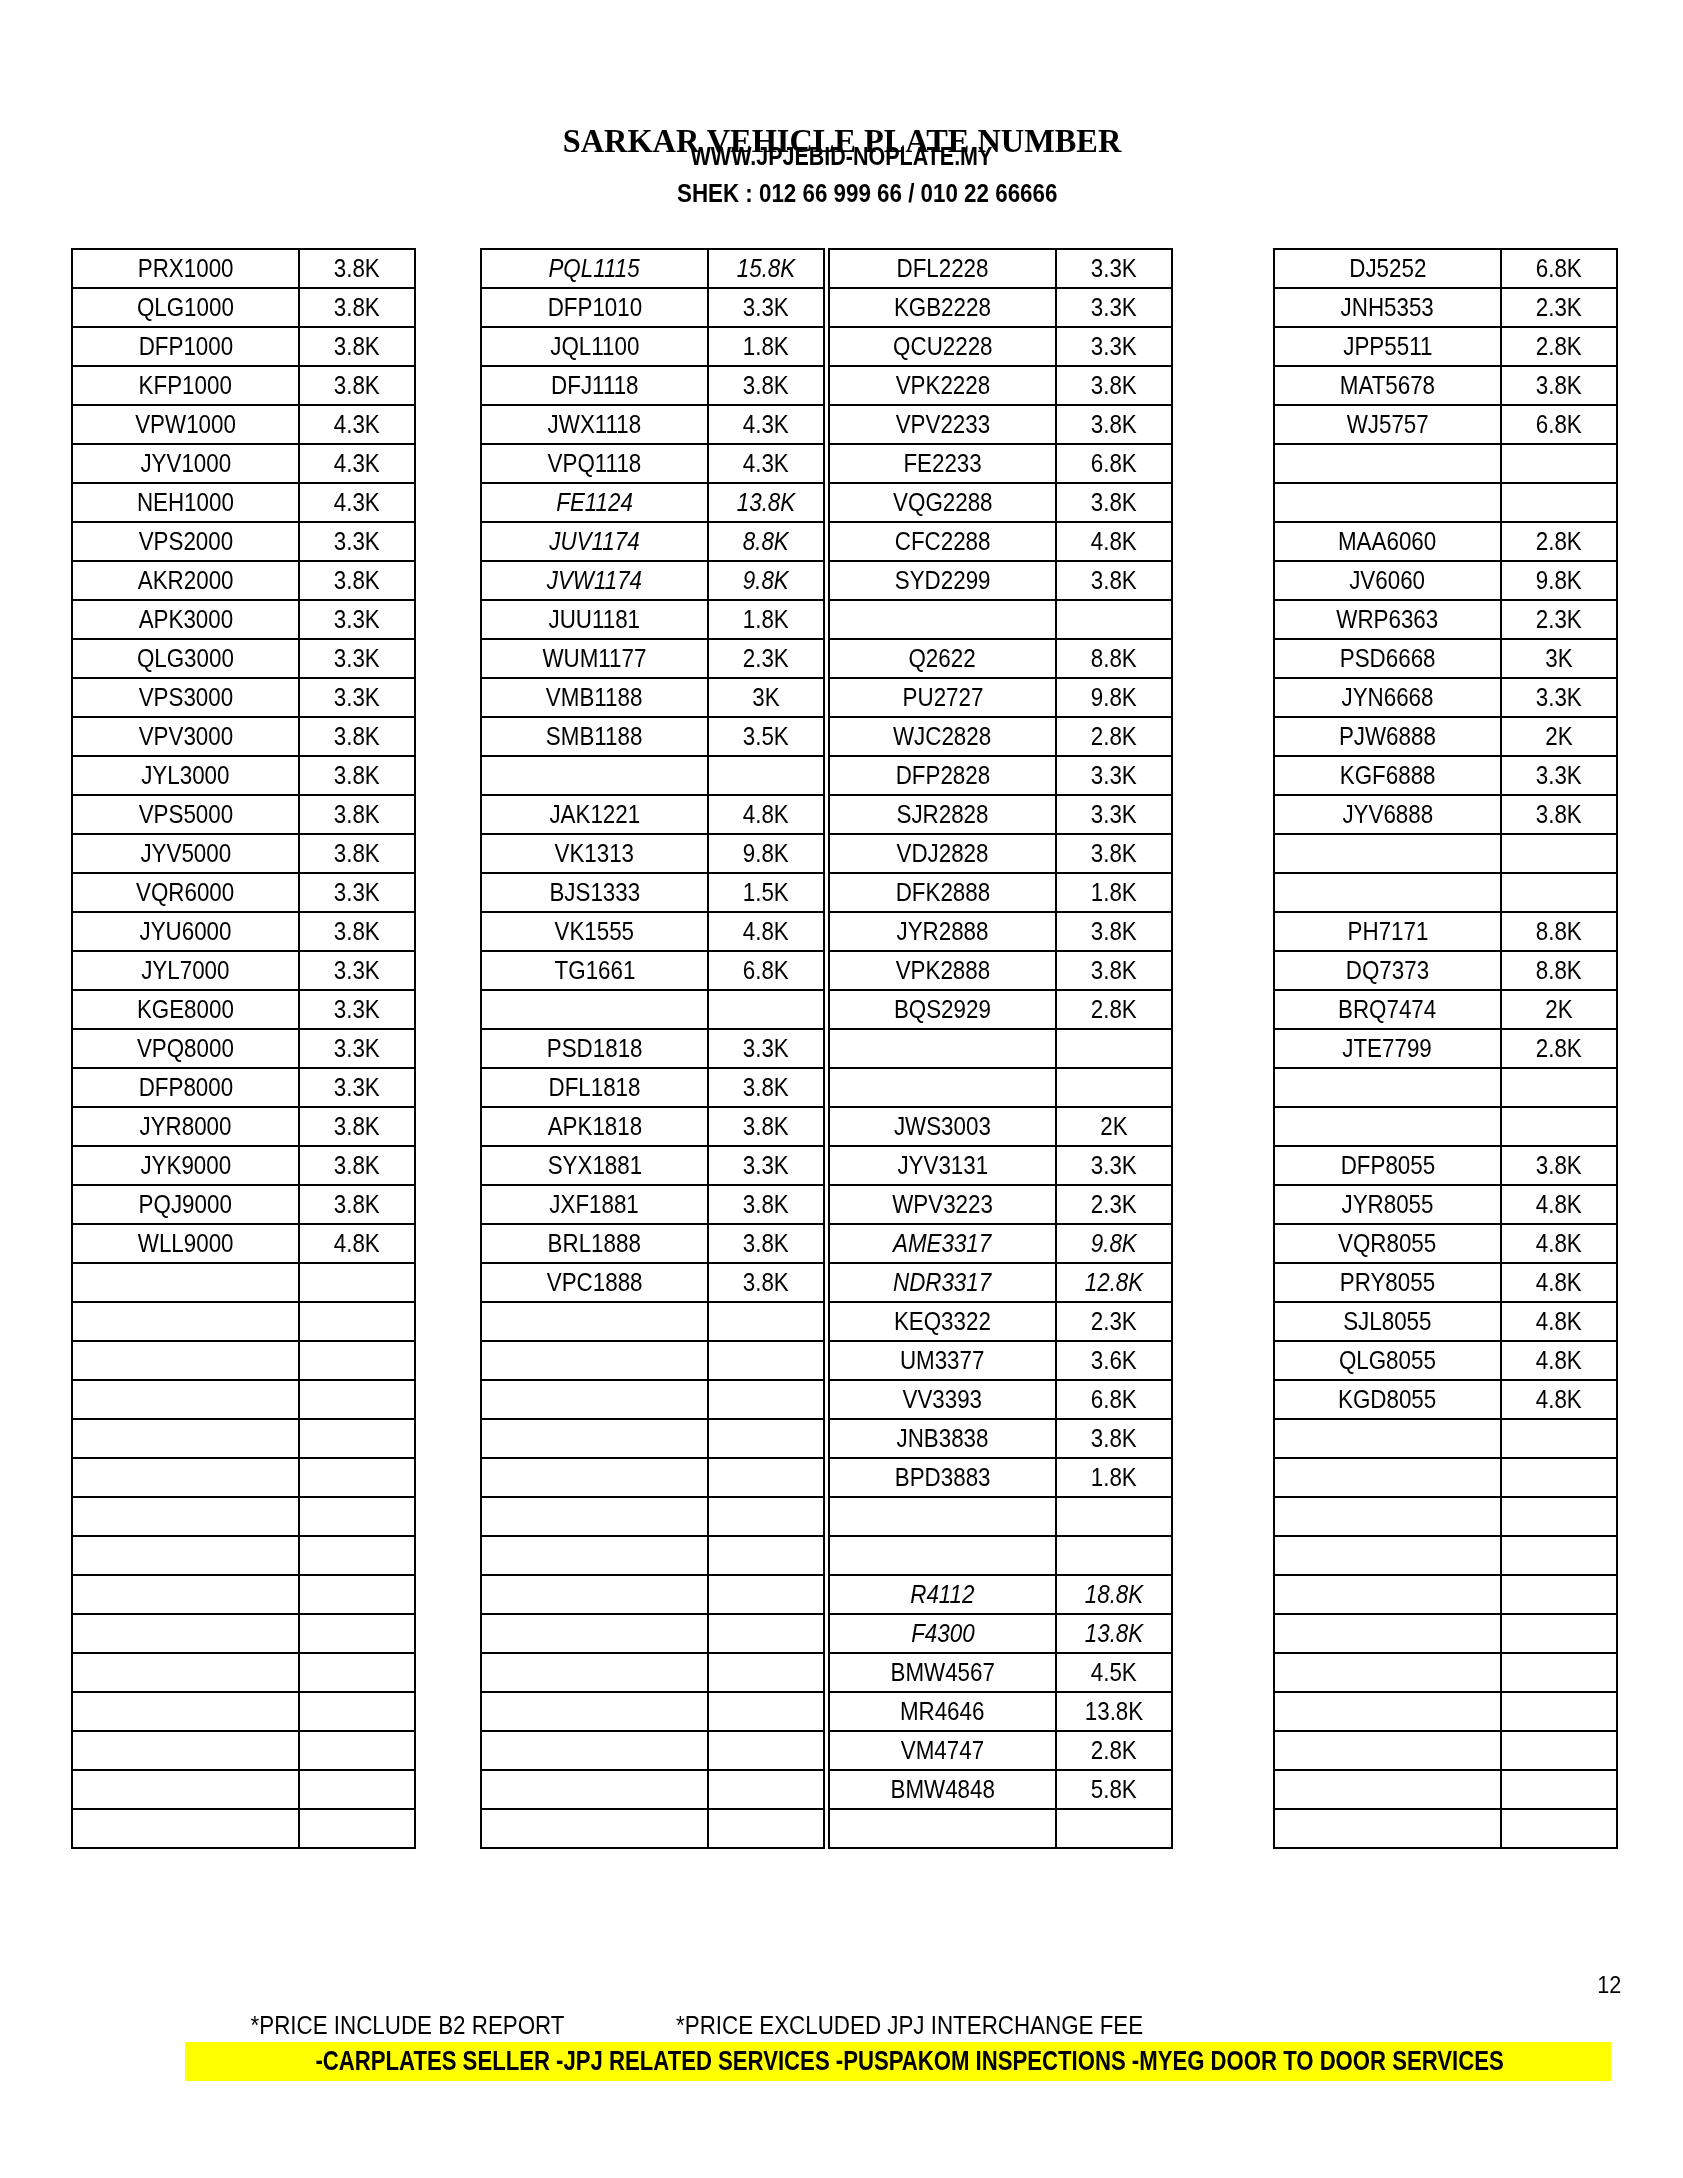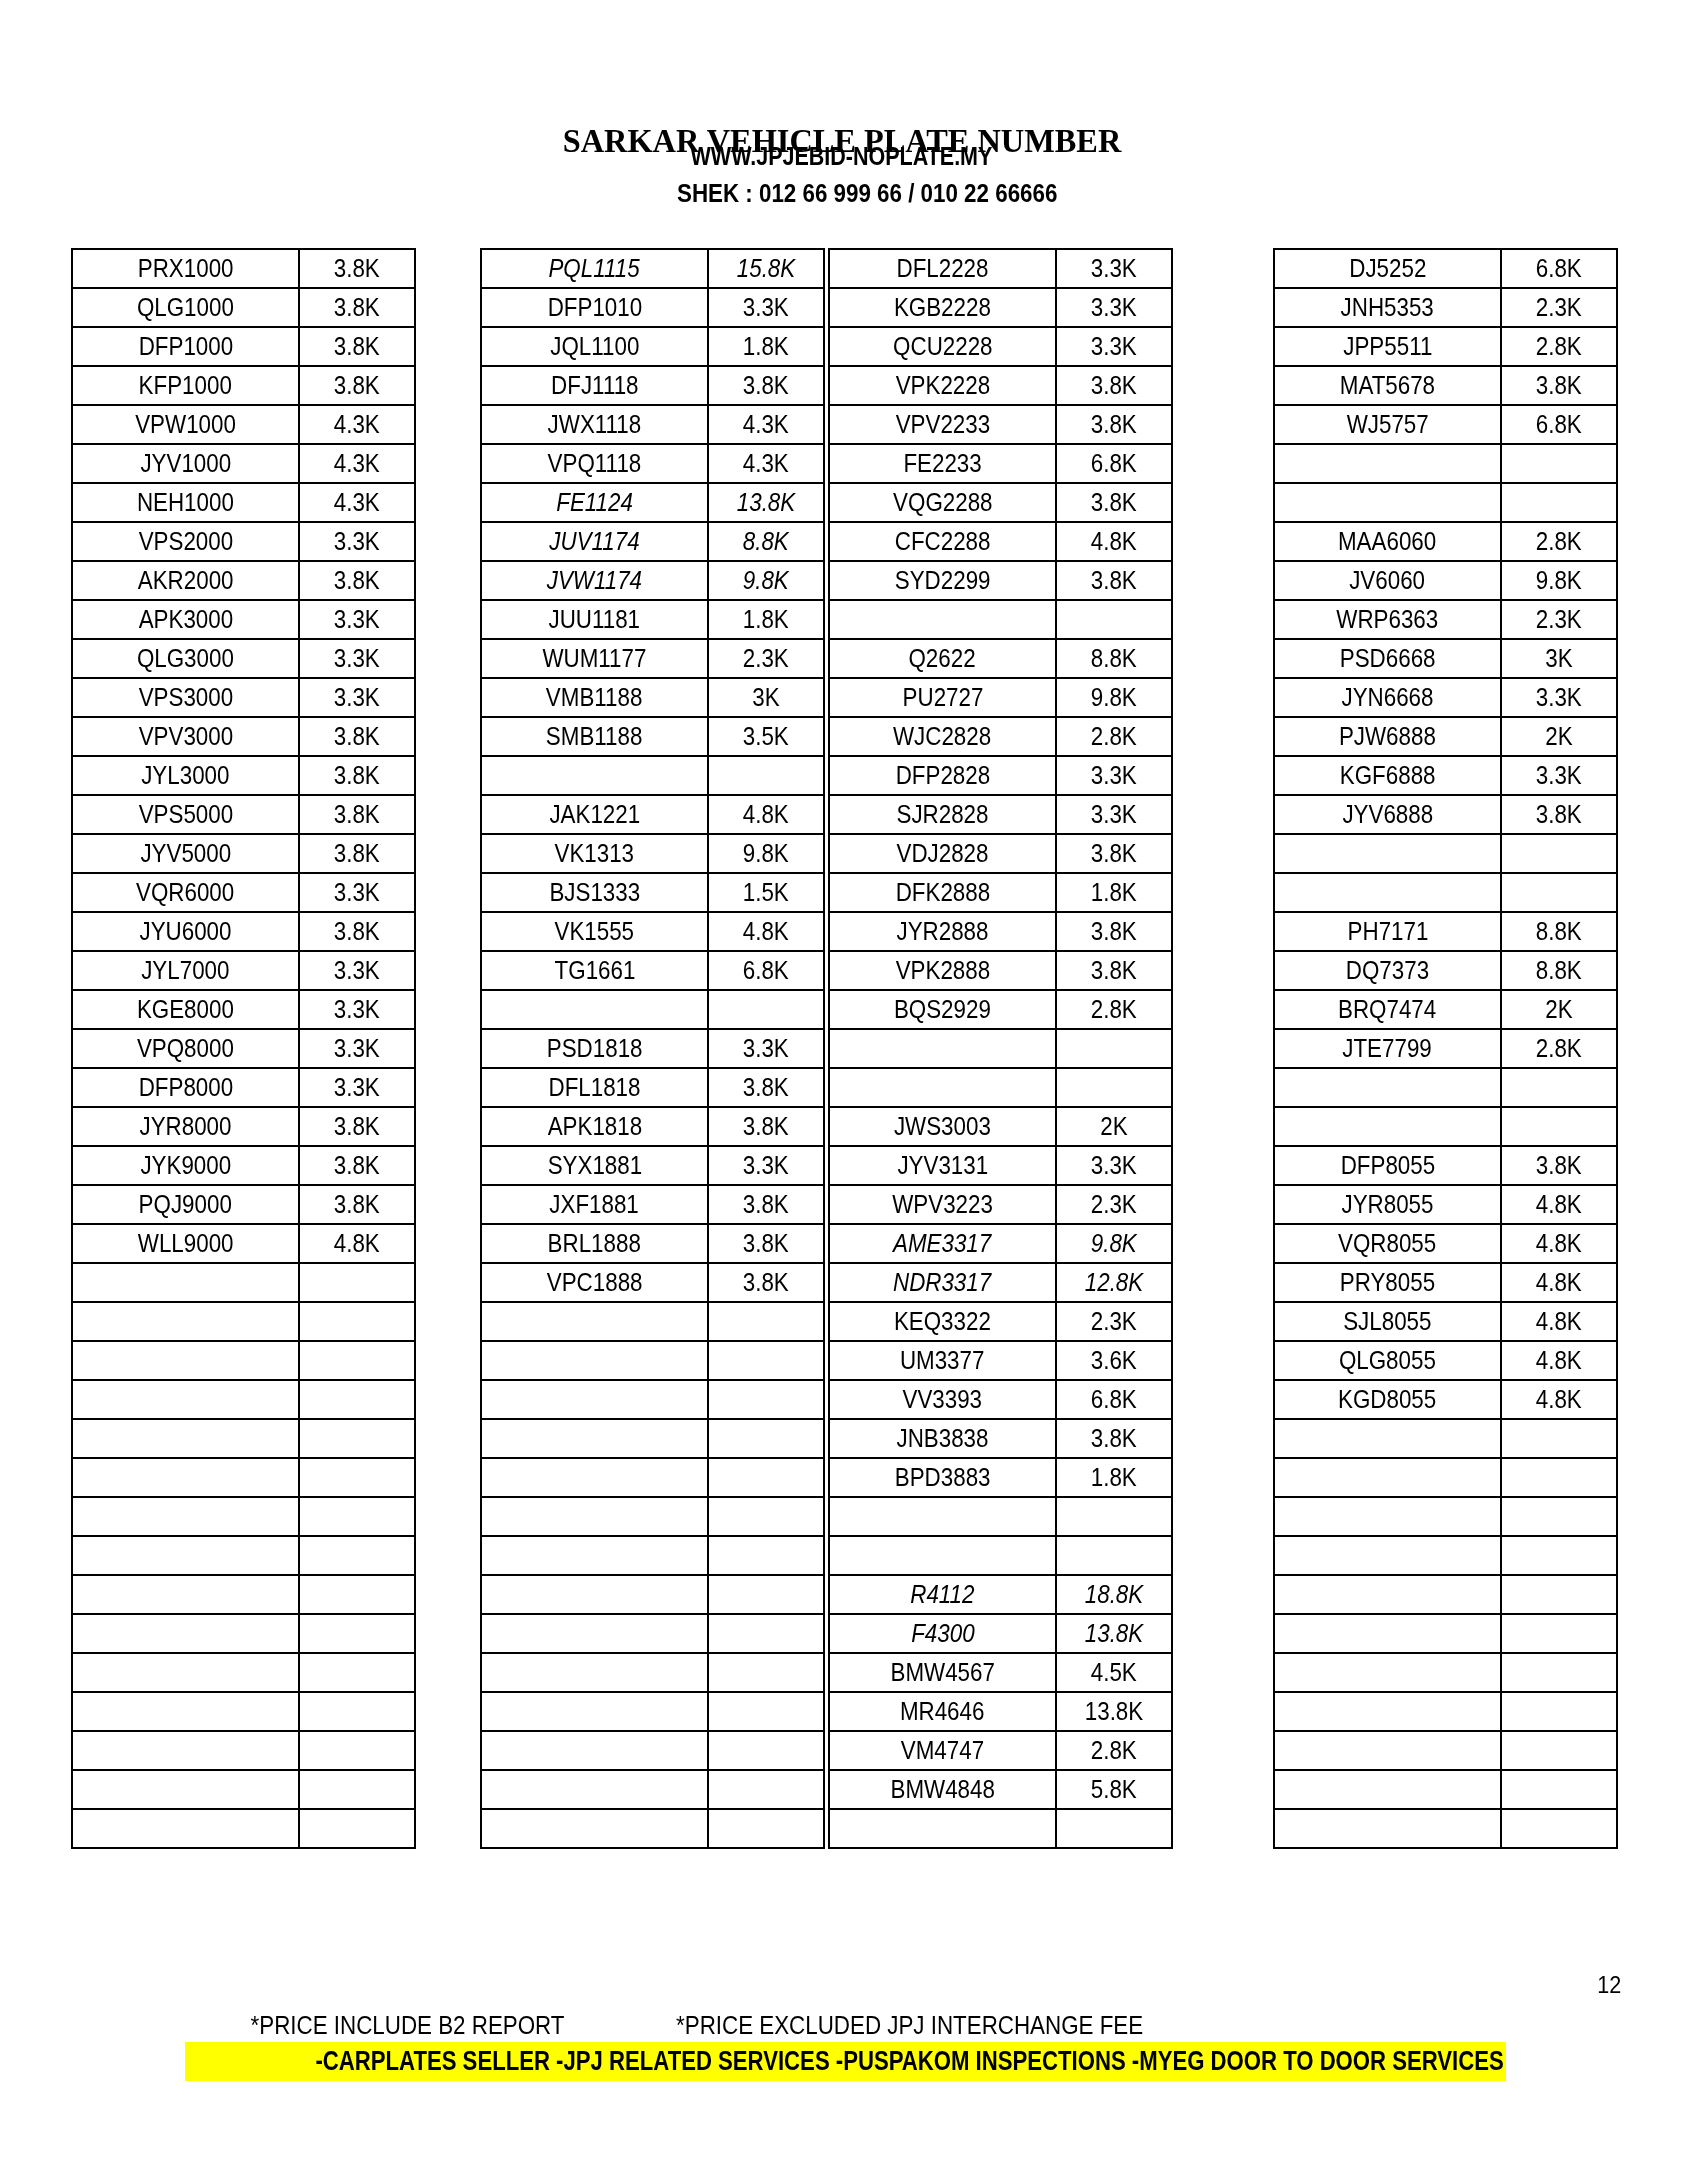--- a/index.html
+++ b/index.html
@@ -16,21 +16,21 @@
   table.plates td { border:2.5px solid #000; height:37px; padding:0; text-align:center; vertical-align:middle; font-size:26px; font-family:"Liberation Sans", sans-serif; overflow:hidden; white-space:nowrap; }
   table.plates td span { display:inline-block; transform:scaleX(0.86); }
   table.plates td.plate { width:225px; }
   table.plates td.price { width:114px; }
   td.italic span { font-style:italic; }
   #t1 { left:71px;padding-left:41px; } #t2 { left:480px; } #t3 { left:828px; } #t4 { left:1273px; }
   #pagenum { position:absolute; top:1971px; left:1550px; font-size:24px;margin-left:46px; }
   #pagenum span { display:inline-block; transform:scaleX(0.9); }
   #notes { position:absolute; top:2010px; left:0; width:1406px; text-align:center; font-size:26px; white-space:nowrap; }
   #notes span.note { display:inline-block; transform:scaleX(0.86); margin:0 20px; }
-  #services { position:absolute; top:2042px; left:185px; width:1321px; height:39px; background:#ffff00; text-align:center; white-space:nowrap; font-weight:bold; font-size:27px; line-height:39px; }
+  #services { position:absolute; top:2042px; left:185px; width:1426px; height:39px; background:#ffff00; text-align:center; white-space:nowrap; font-weight:bold; font-size:27px; line-height:39px; }
   #services span { display:inline-block; transform:scaleX(0.82); }
 </style>
 </head>
 <body>
 
 <div class="hdr" id="title"><span>SARKAR VEHICLE PLATE NUMBER</span></div>
 <div class="hdr" id="site"><span>WWW.JPJEBID-NOPLATE.MY</span></div>
 <div class="hdr" id="phone"><span>SHEK : 012 66 999 66 / 010 22 66666</span></div>
 
 <table class="plates" id="t1">

